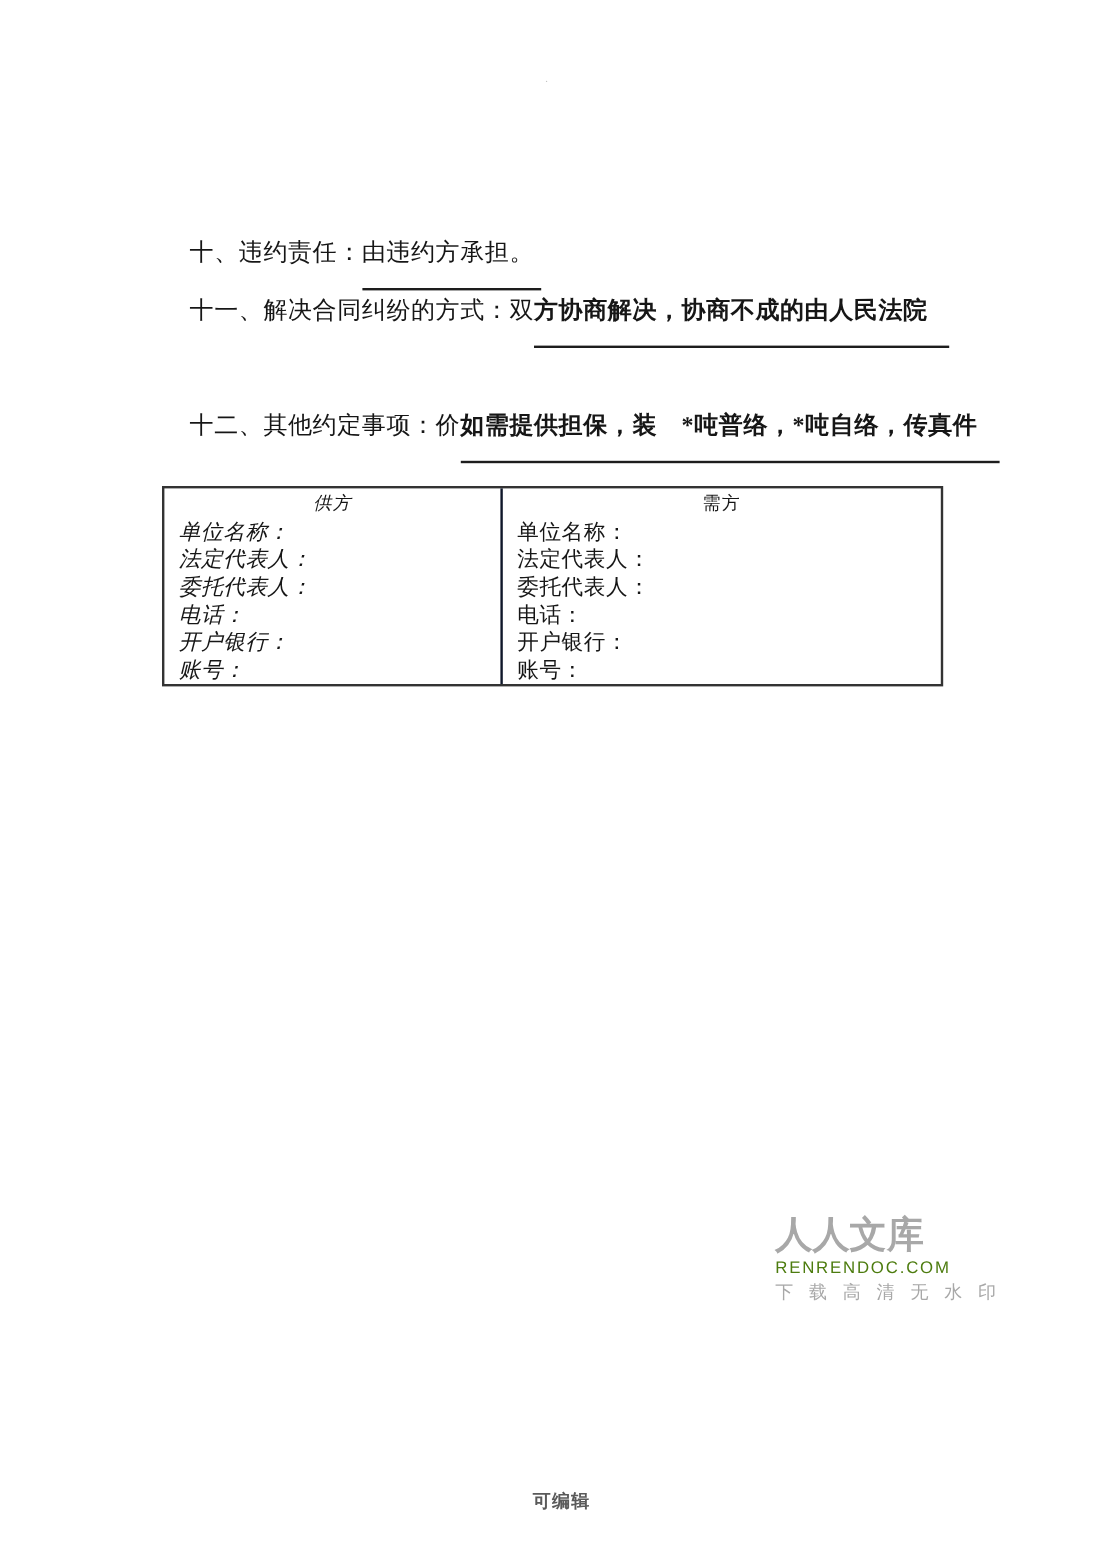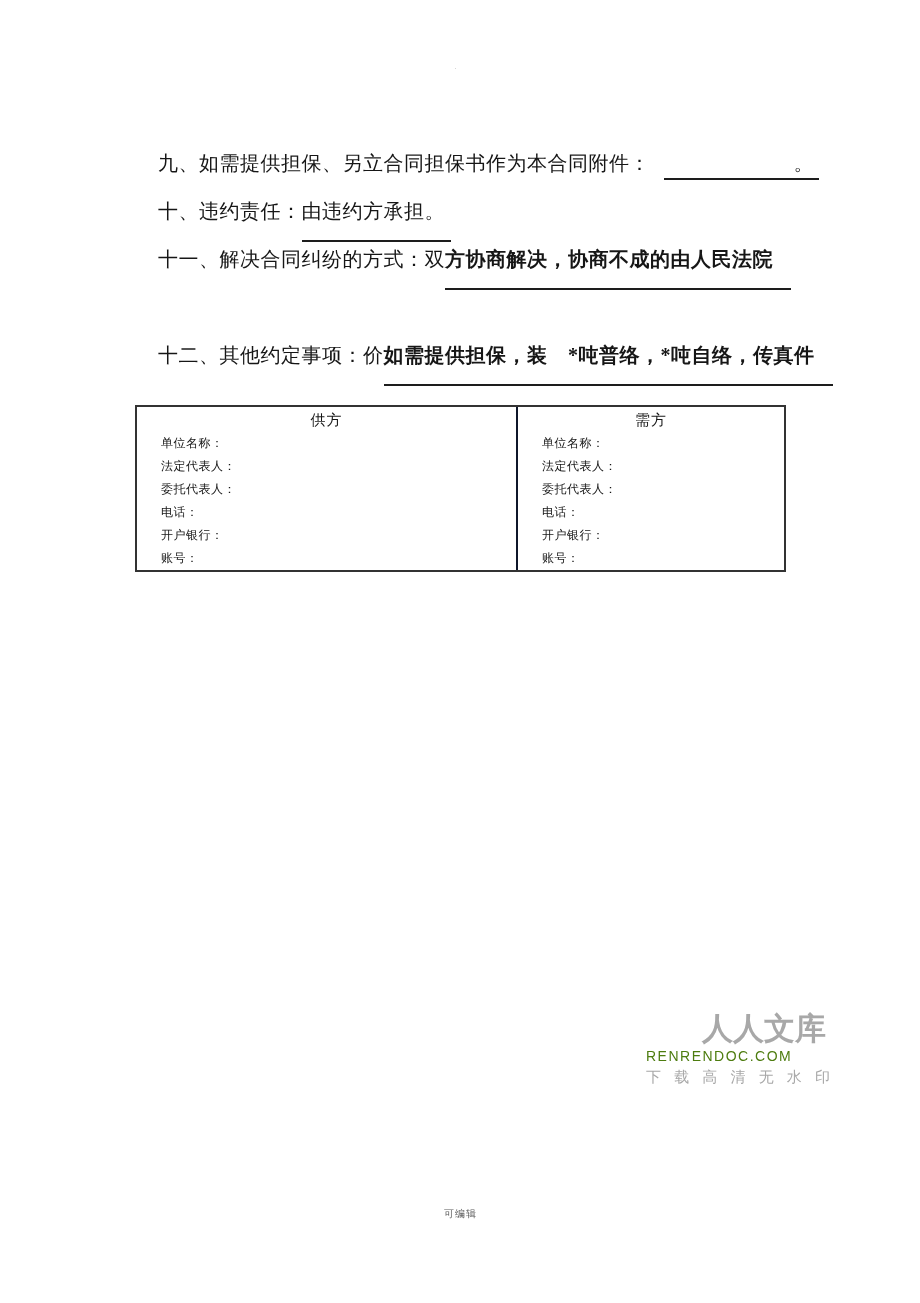--- a/index.html
+++ b/index.html
@@ -54,85 +54,82 @@
     left: 135px;
     top: 405px;
     width: 651px;
     height: 167px;
     border: 2px solid #333333;
     box-sizing: border-box;
     display: flex;
     background: #ffffff;
   }
   .tcol { box-sizing: border-box; }
-  .tcol-left  { width: 379px; }
+  .tcol-left  { width: 280px; font-style: italic; }
   .tcol-right { flex: 1; border-left: 2px solid #0f172a; }
   .th {
     font-size: 15px;
     height: 23px;
     line-height: 23px;
     text-align: center;
     padding-top: 2px;
     letter-spacing: 1px;
   }
   .tr {
-    font-size: 12px;
+    font-size: 18px;
     height: 23px;
     line-height: 23px;
-    padding-left: 24px;
+    padding-left: 12px;
     letter-spacing: 0.5px;
   }
   .watermark {
     position: absolute;
     left: 646px;
     top: 1012px;
     width: 180px;
   }
   .wm-brand {
     font-size: 31px;
     font-weight: bold;
     color: #a8a8a8;
     letter-spacing: 0px;
     line-height: 34px;
-    text-align: right;
   }
   .wm-domain {
     font-size: 14px;
     color: #4d7c0f;
     letter-spacing: 1.5px;
     margin-top: 2px;
     font-family: "Liberation Sans", "DejaVu Sans", sans-serif;
   }
   .wm-tagline {
     font-size: 15px;
     color: #a8a8a8;
     letter-spacing: 4.5px;
     margin-top: 4px;
     white-space: nowrap;
     font-family: "Liberation Sans", "DejaVu Sans", sans-serif;
   }
   .edit-note {
     position: absolute;
     left: 444px;
-    top: 1207px;
-    font-size: 10px;
+    top: 1242px;
+    font-size: 15px;
     color: #5a5a5a;
     letter-spacing: 1px;
+    font-weight: bold;
   }
 </style>
 </head>
 <body>
 
 <div class="page">
 
   <span class="artifact-dot">·</span>
 
-  <div class="line l1">
-    <span>九、如需提供担保、另立合同担保书作为本合同附件：</span><span class="blank-field"><span>。</span></span>
-  </div>
 
   <div class="line l2">
     <span>十、违约责任：</span><span class="u pad-r6">由违约方承担。</span>
   </div>
 
   <div class="line l3">
     <span>十一、解决合同纠纷的方式：双</span><span class="u pad-r18">方协商解决，协商不成的由人民法院</span>
   </div>
 
 

